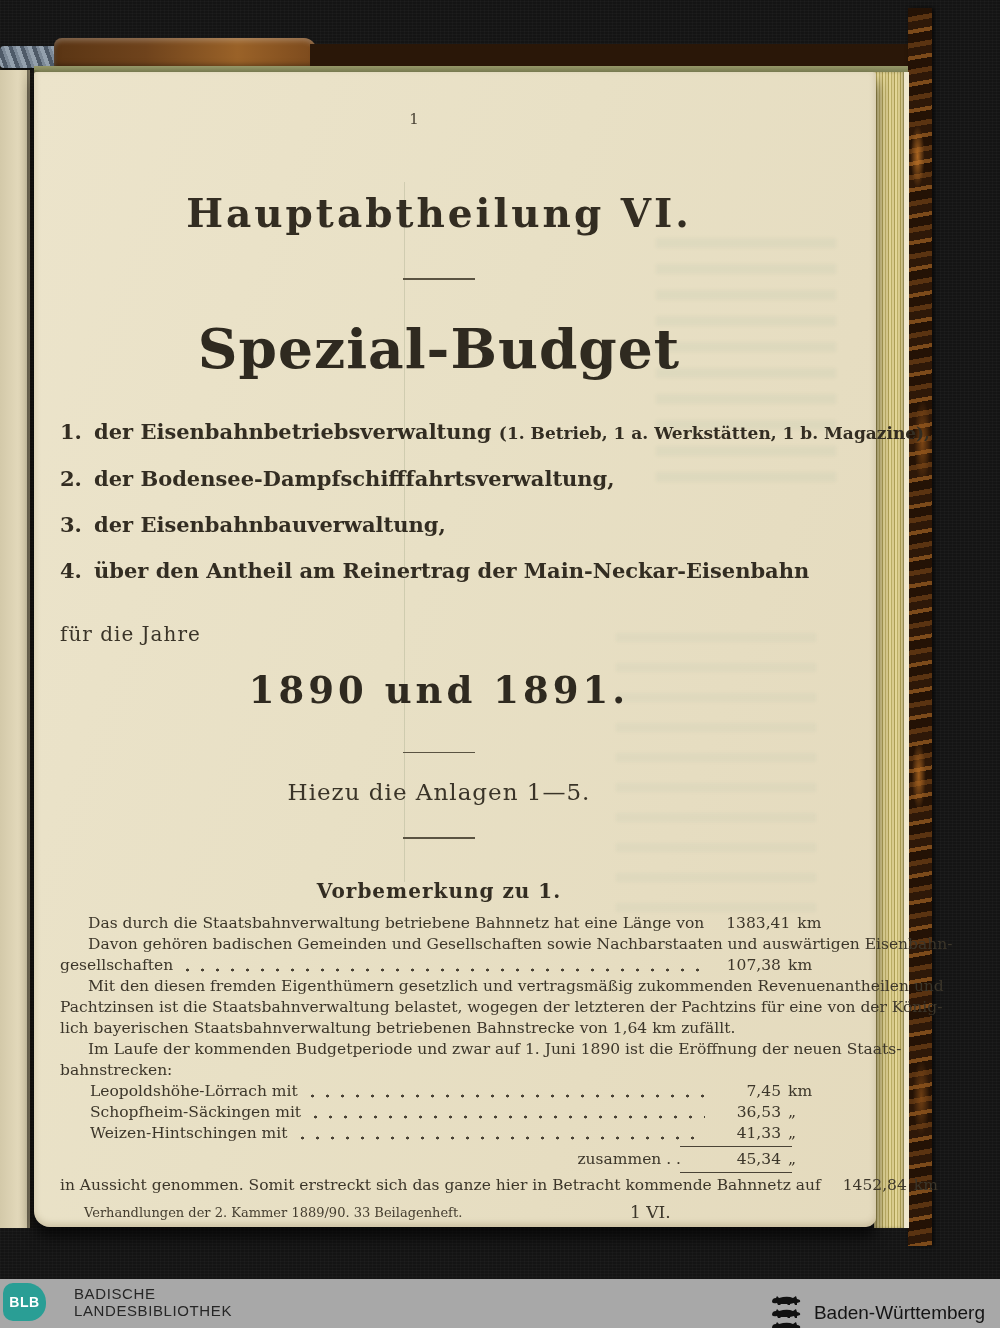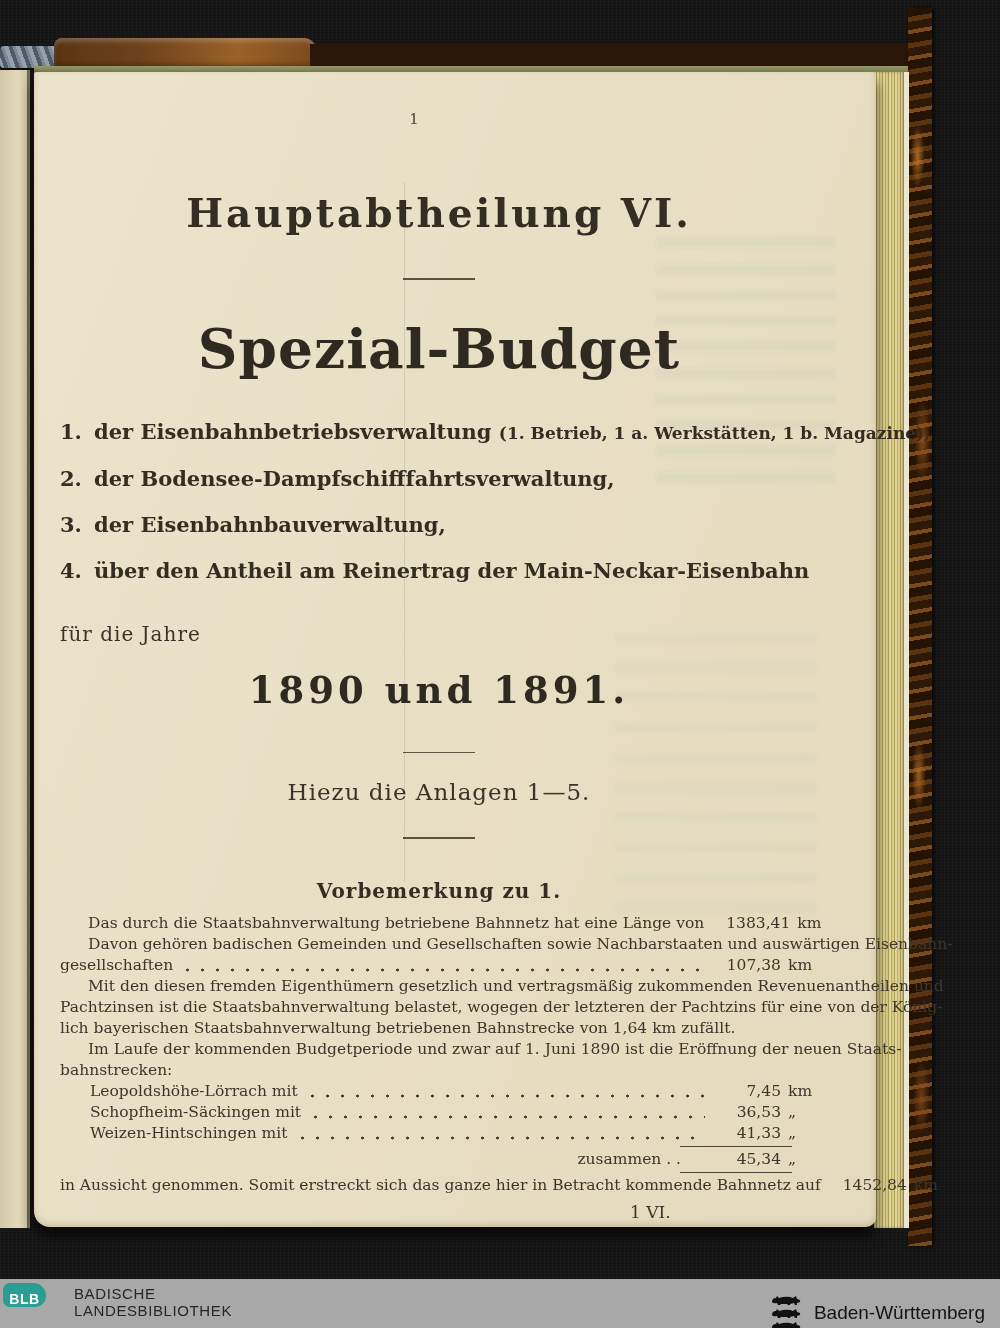--- a/index.html
+++ b/index.html
@@ -123,23 +123,23 @@
   .sig { font-size:17px; position:absolute; left:570px; }
   .imprint-wrap { position:relative; }
 
   
   .footer-bar {
     position:absolute; left:0; top:1279px; width:1000px; height:49px;
     background:#a8a8a8; display:flex; align-items:center;
     font-family:"Liberation Sans","DejaVu Sans",sans-serif;
   }
   .blb-logo {
-    position:absolute; left:3px; top:4px; width:43px; height:24px;
+    position:absolute; left:3px; top:4px; width:43px; height:38px;
     background:#2a9e95; border-radius:10px 19px 17px 10px;
-    display:flex; align-items:flex-end; justify-content:center;
+    display:flex; align-items:center; justify-content:center;
     color:#fff; font-weight:bold; font-size:14px; letter-spacing:.5px;
   }
   .lib-name { position:absolute; left:74px; top:6px; font-weight:normal; font-size:15px;
               line-height:17px; color:#262626; letter-spacing:.6px; }
   .state-group { position:absolute; right:15px; top:0; height:67px; display:flex; align-items:center; }
   .lions { width:36px; height:40px; margin-right:10px; }
   .state-name { font-size:19px; color:#141414; }
 </style>
 </head>
 <body>
@@ -251,20 +251,21 @@
         <div class="sum-rule"></div>
 
         <div class="bline">
           <span class="txt">in Aussicht genommen.  Somit erstreckt sich das ganze hier in Betracht kommende Bahnnetz auf</span>
           <span class="leader"></span>
           <span class="val">1452,84</span>
           <span class="unit">km</span>
         </div>
 
         <div class="imprint-row imprint-wrap">
+          <span class="imprint">Verhandlungen der 2. Kammer 1889/90.  33 Beilagenheft.</span>
           <span class="sig">1 VI.</span>
         </div>
       </div>
     </div>
   </div>
 
   <div class="footer-bar">
     <div class="blb-logo">
       <span>BLB</span>
     </div>

